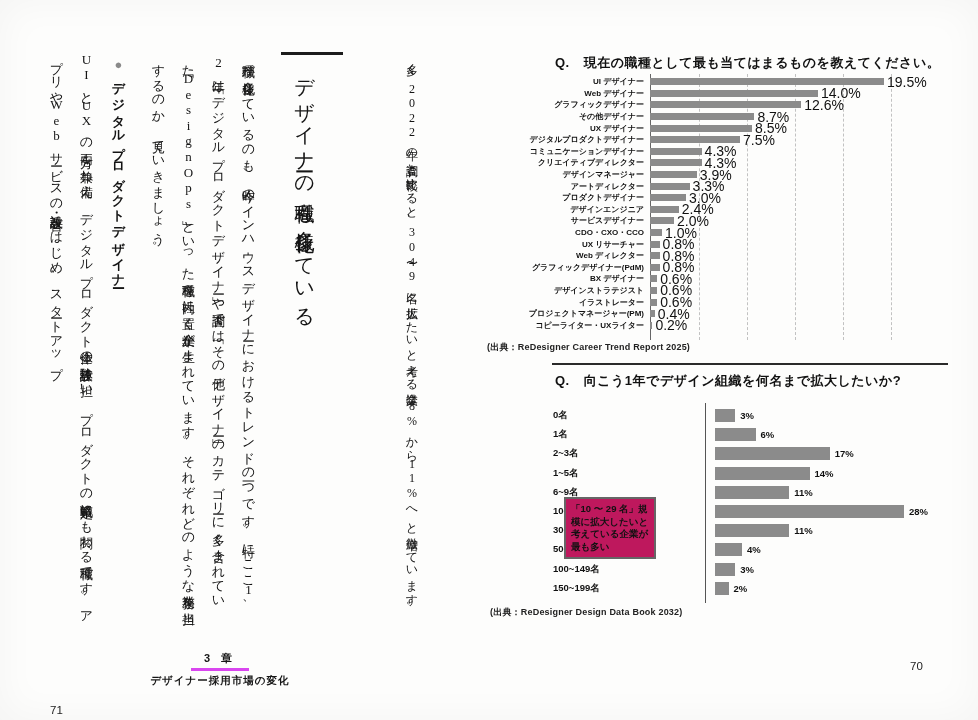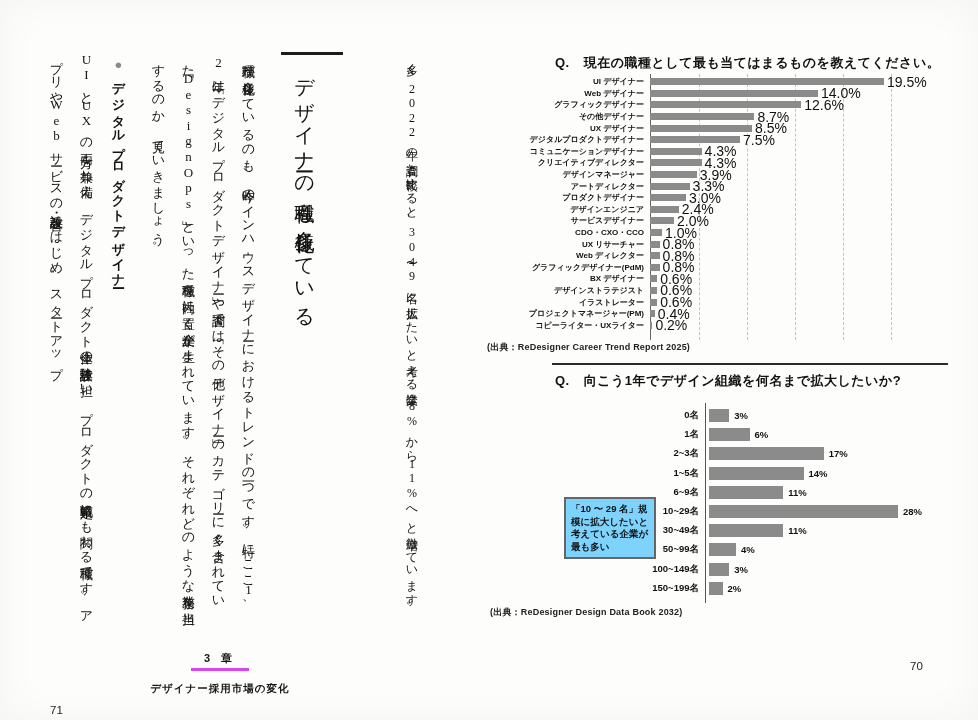--- a/index.html
+++ b/index.html
@@ -14,48 +14,48 @@
   .heading{top:64px;right:656px;height:356px;font-size:20px;line-height:34px;letter-spacing:1.6px;font-weight:500;}
   .body1{top:55px;right:715px;height:560px;font-size:13px;line-height:30px;letter-spacing:0.6px;}
   .subhead{top:57px;right:847px;height:555px;font-size:13px;line-height:26px;letter-spacing:1.2px;
            font-weight:bold;font-family:"Liberation Sans","DejaVu Sans",sans-serif;}
   .bullet{color:#8a8a8a;font-size:13px;}
   .body2{top:52px;right:877px;height:566px;font-size:13px;line-height:30px;letter-spacing:0.4px;}
   
   .footer-center{position:absolute;left:145px;top:648px;width:150px;text-align:center;}
   .chapter-label{display:inline-block;font-size:11px;font-weight:bold;letter-spacing:4px;
                  border-bottom:3px solid #d946ef;padding:0 13px 2px;}
-  .chapter-title{font-size:10.5px;font-weight:bold;letter-spacing:1px;margin-top:11px;}
+  .chapter-title{font-size:10.5px;font-weight:bold;letter-spacing:1px;margin-top:3px;}
   .pagenum{position:absolute;top:660px;font-size:11.5px;color:#222;}
   .pagenum-left{left:50px;margin-top:44px;}
   .pagenum-right{left:910px;}
   
   .chart-title{position:absolute;font-size:13px;font-weight:bold;letter-spacing:0.5px;color:#111;white-space:nowrap;}
   .chart-title .q{margin-right:14px;}
   .t1{left:555px;top:54px;}
   .t2{left:555px;top:372px;}
   .plot-lines{position:absolute;left:650px;top:74px;width:246px;height:266px;border-left:1px solid #666;}
   .gl{position:absolute;top:0;height:100%;width:0;border-left:1px dashed #c2c2c2;}
   .c1-rows{position:absolute;left:493px;top:76px;width:460px;}
   .c1-row{display:flex;align-items:center;height:11.6px;}
   .c1-label{width:151px;padding-right:6px;text-align:right;font-size:8px;font-weight:bold;
             white-space:nowrap;color:#111;}
   .c1-bar{height:7px;background:#8b8b8b;flex:0 0 auto;}
   .c1-val{font-size:14px;font-weight:normal;margin-left:3px;white-space:nowrap;color:#111;}
   .divider{position:absolute;left:552px;top:363px;width:396px;height:2px;background:#2a2a2a;}
   .axis2{position:absolute;left:705px;top:403px;height:200px;width:0;border-left:1.5px solid #555;}
   .c2-rows{position:absolute;left:553px;top:406px;width:420px;}
   .c2-row{display:flex;align-items:center;height:19.2px;}
-  .c2-label{width:146px;padding-right:10px;text-align:right;font-size:9.5px;font-weight:bold;
+  .c2-label{width:146px;padding-right:16px;text-align:left;font-size:9.5px;font-weight:bold;
             white-space:nowrap;color:#111;}
   .c2-bar{height:13px;background:#8b8b8b;flex:0 0 auto;}
   .c2-val{font-size:9.5px;font-weight:bold;margin-left:5px;white-space:nowrap;color:#111;}
   .callout{position:absolute;left:564px;top:497px;width:92px;box-sizing:border-box;
            border:2px solid #666;padding:4px 5px;font-size:9.5px;font-weight:bold;
-           line-height:12.5px;color:#111;background:#7dd3fc;}
+           line-height:12.5px;color:#111;background:#be185d;}
   .source{position:absolute;font-size:9px;font-weight:bold;color:#222;letter-spacing:0.2px;text-align:right;}
   .src1{left:487px;top:341px;}
   .src2{left:490px;top:606px;}
 </style>
 </head>
 <body>
 
 <div class="spread">
 
   <div class="v intro">多く、2022年の調査と比較すると、30〜49名に拡大したいと考える企業は8%から11%へと微増しています。</div>

